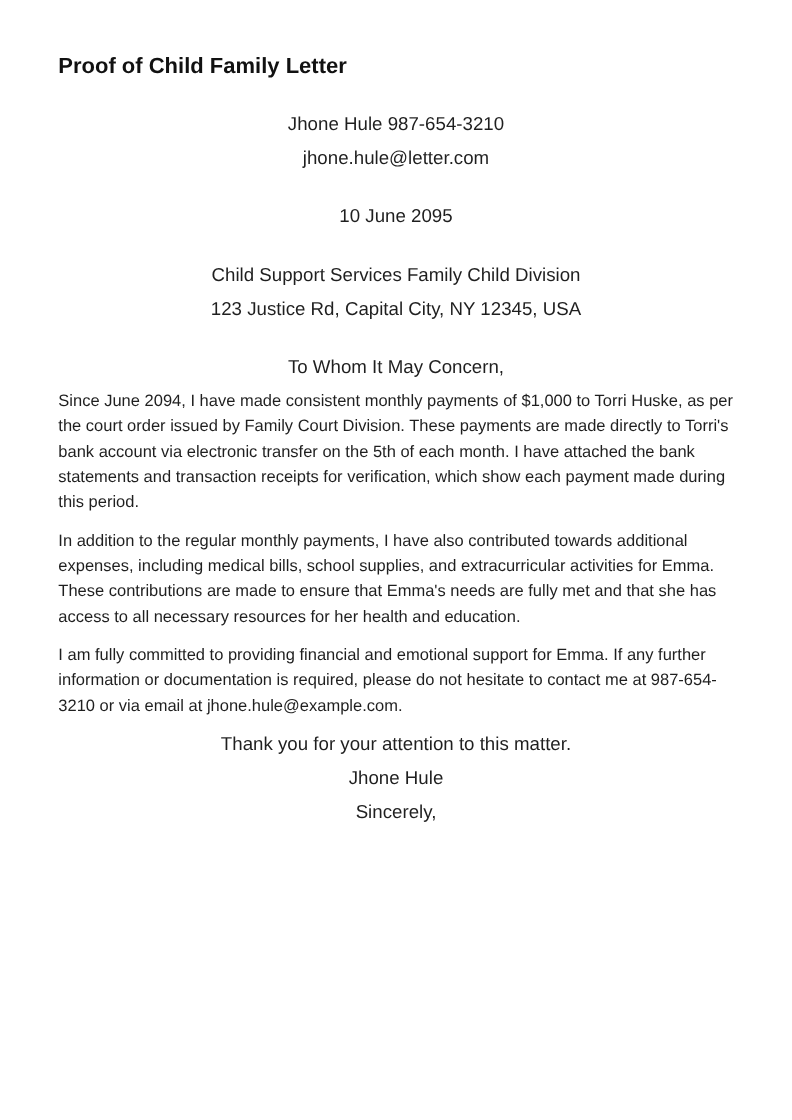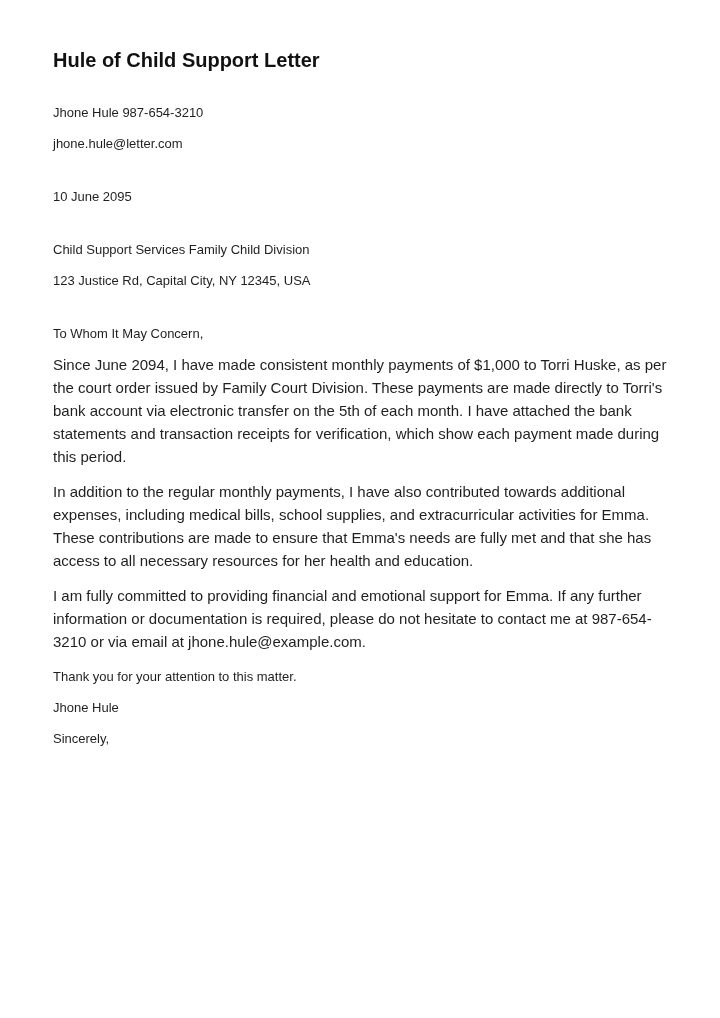--- a/index.html
+++ b/index.html
@@ -18,40 +18,41 @@
     padding: 48px 53px 0 53px;
   }
   .letter-title {
     font-size: 20px;
     line-height: 25px;
     font-weight: 700;
     color: #111111;
     margin-bottom: 28px;
   }
   .line {
-    font-size: 13px;
+    font-size: 17px;
     line-height: 23px;
     margin-bottom: 8px;
+    text-align: center;
   }
   .gap-before {
     margin-top: 30px;
   }
   .para {
     font-size: 15px;
     line-height: 23px;
     margin-bottom: 12px;
     max-width: 616px;
   }
 </style>
 </head>
 <body>
 
 <div class="page">
 
-  <h1 class="letter-title">Hule of Child Support Letter</h1>
+  <h1 class="letter-title">Proof of Child Family Letter</h1>
 
   <div class="line">Jhone Hule 987-654-3210</div>
 
   <div class="line">jhone.hule@letter.com</div>
 
   <div class="line gap-before">10 June 2095</div>
 
   <div class="line gap-before">Child Support Services Family Child Division</div>
 
   <div class="line">123 Justice Rd, Capital City, NY 12345, USA</div>

